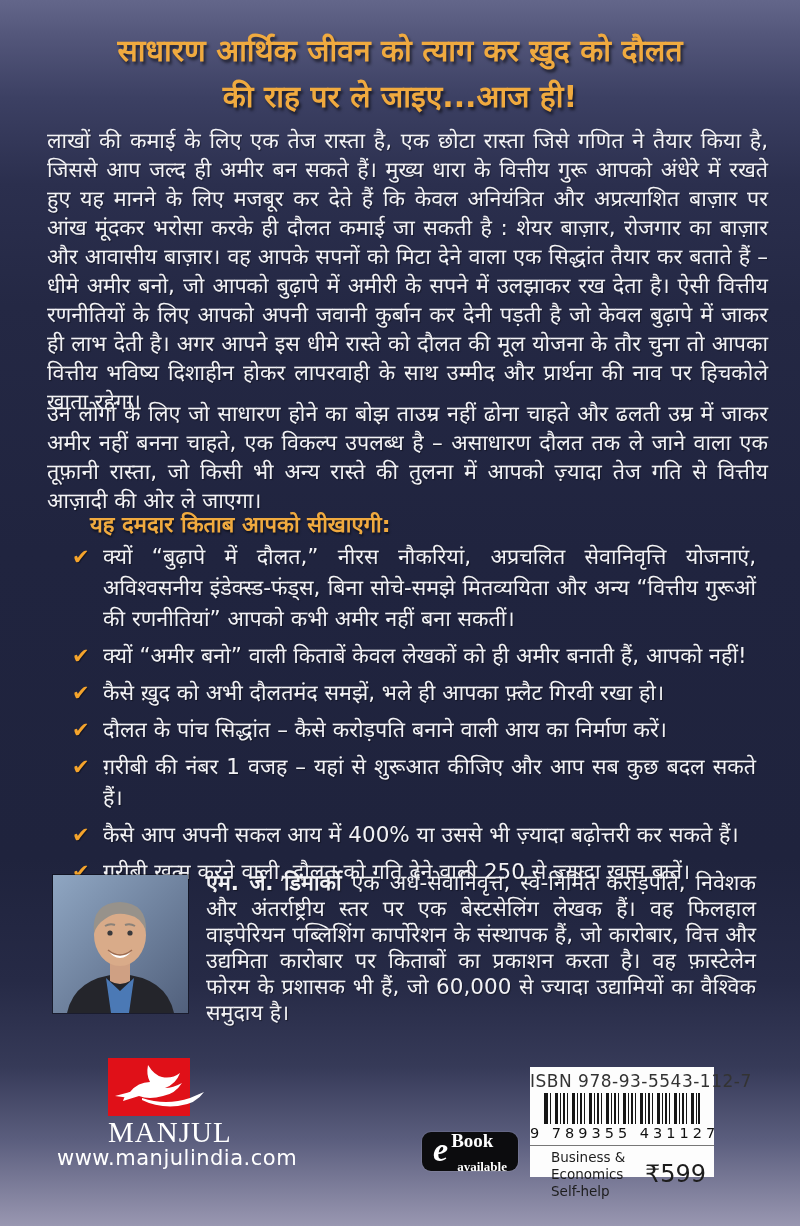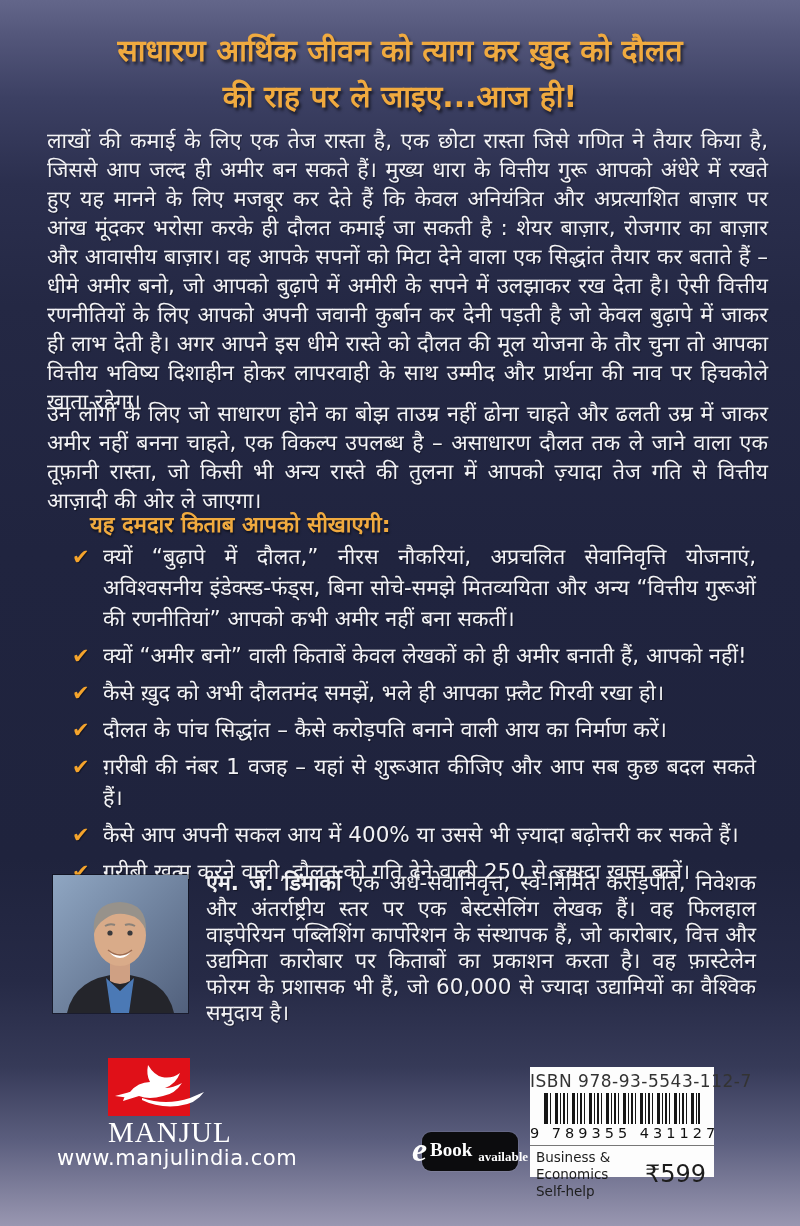--- a/index.html
+++ b/index.html
@@ -63,38 +63,38 @@
     letter-spacing:.5px;
   }
   .ebook{
     position:absolute;left:422px;top:1132px;width:96px;height:39px;
     background:#0c0c0e;border-radius:9px;color:#fff;
     display:flex;align-items:center;justify-content:center;
     font-family:"Liberation Serif","DejaVu Serif",serif;
     box-shadow:0 0 0 1px rgba(255,255,255,.08);
   }
   .ebook .e{font-size:34px;font-style:italic;font-weight:bold;line-height:.8;margin:-4px 3px 0 0;}
-  .ebook .col{display:flex;align-items:flex-start;}
+  .ebook .col{display:flex;flex-direction:column;align-items:flex-start;}
   .ebook .book{font-size:19px;font-weight:bold;line-height:1;}
   .ebook .avail{font-size:13px;font-weight:bold;line-height:1;margin:10px 0 0 6px;}
   .barcode-box{
     position:absolute;left:530px;top:1067px;width:184px;height:110px;
     background:#fdfdfd;color:#222;box-sizing:border-box;padding:4px 0 0 0;
   }
   .isbn{font-size:17px;text-align:center;color:#333;white-space:nowrap;letter-spacing:.5px;}
   .bars{
     height:31px;margin:2px 14px 0;
     background:
       repeating-linear-gradient(90deg,#161616 0 2px,transparent 2px 4px,#161616 4px 5px,transparent 5px 9px,#161616 9px 12px,transparent 12px 14px,#161616 14px 15px,transparent 15px 17px);
     border-left:2px solid #161616;border-right:2px solid #161616;
   }
   .digits{font-size:14.5px;text-align:right;color:#111;letter-spacing:4px;line-height:1;margin-top:2px;white-space:nowrap;}
   .bc-divider{border:none;border-top:1.5px solid #777;margin:4px 0 3px;}
   .bc-bottom{display:flex;justify-content:space-between;align-items:center;padding:0 8px 0 6px;}
-  .cats{font-size:13.5px;line-height:17px;color:#1d1d1d;}
+  .cats{font-size:13.5px;line-height:17px;color:#1d1d1d;margin-left:15px;}
   .price{font-size:24px;color:#1d1d1d;}
 </style>
 </head>
 <body>
 
 <div class="cover">
 
   <div class="title">
     <div>साधारण आर्थिक जीवन को त्याग कर ख़ुद को दौलत</div>
     <div>की राह पर ले जाइए...आज ही!</div>

